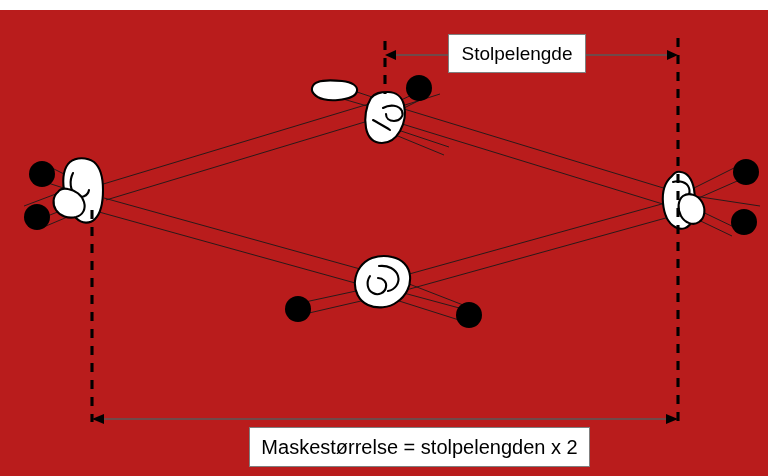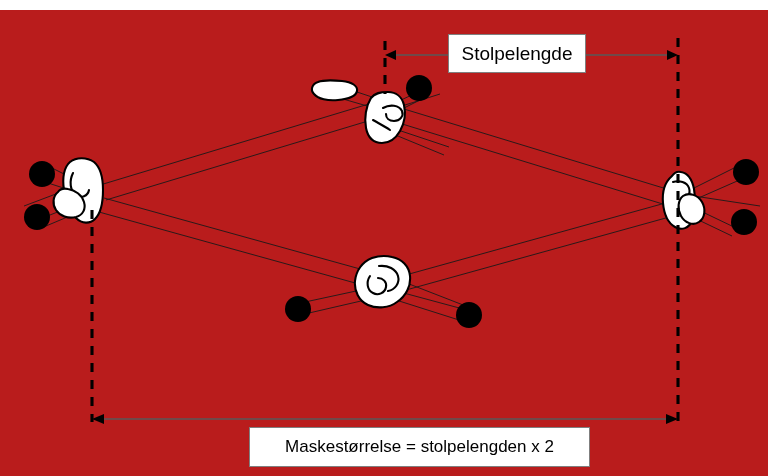--- a/index.html
+++ b/index.html
@@ -43,21 +43,21 @@
     top: 24px;
     width: 138px;
     height: 39px;
     font-size: 19px;
   }
   #label-maskestorrelse {
     left: 249px;
     top: 417px;
     width: 341px;
     height: 40px;
-    font-size: 17px;
+    font-size: 20px;
     text-align: right;
   }
   .rope-line {
     stroke: #1a1a1a;
     stroke-width: 0.9;
     fill: none;
   }
   .knot-shape {
     stroke: #000000;
     stroke-width: 2.1;

